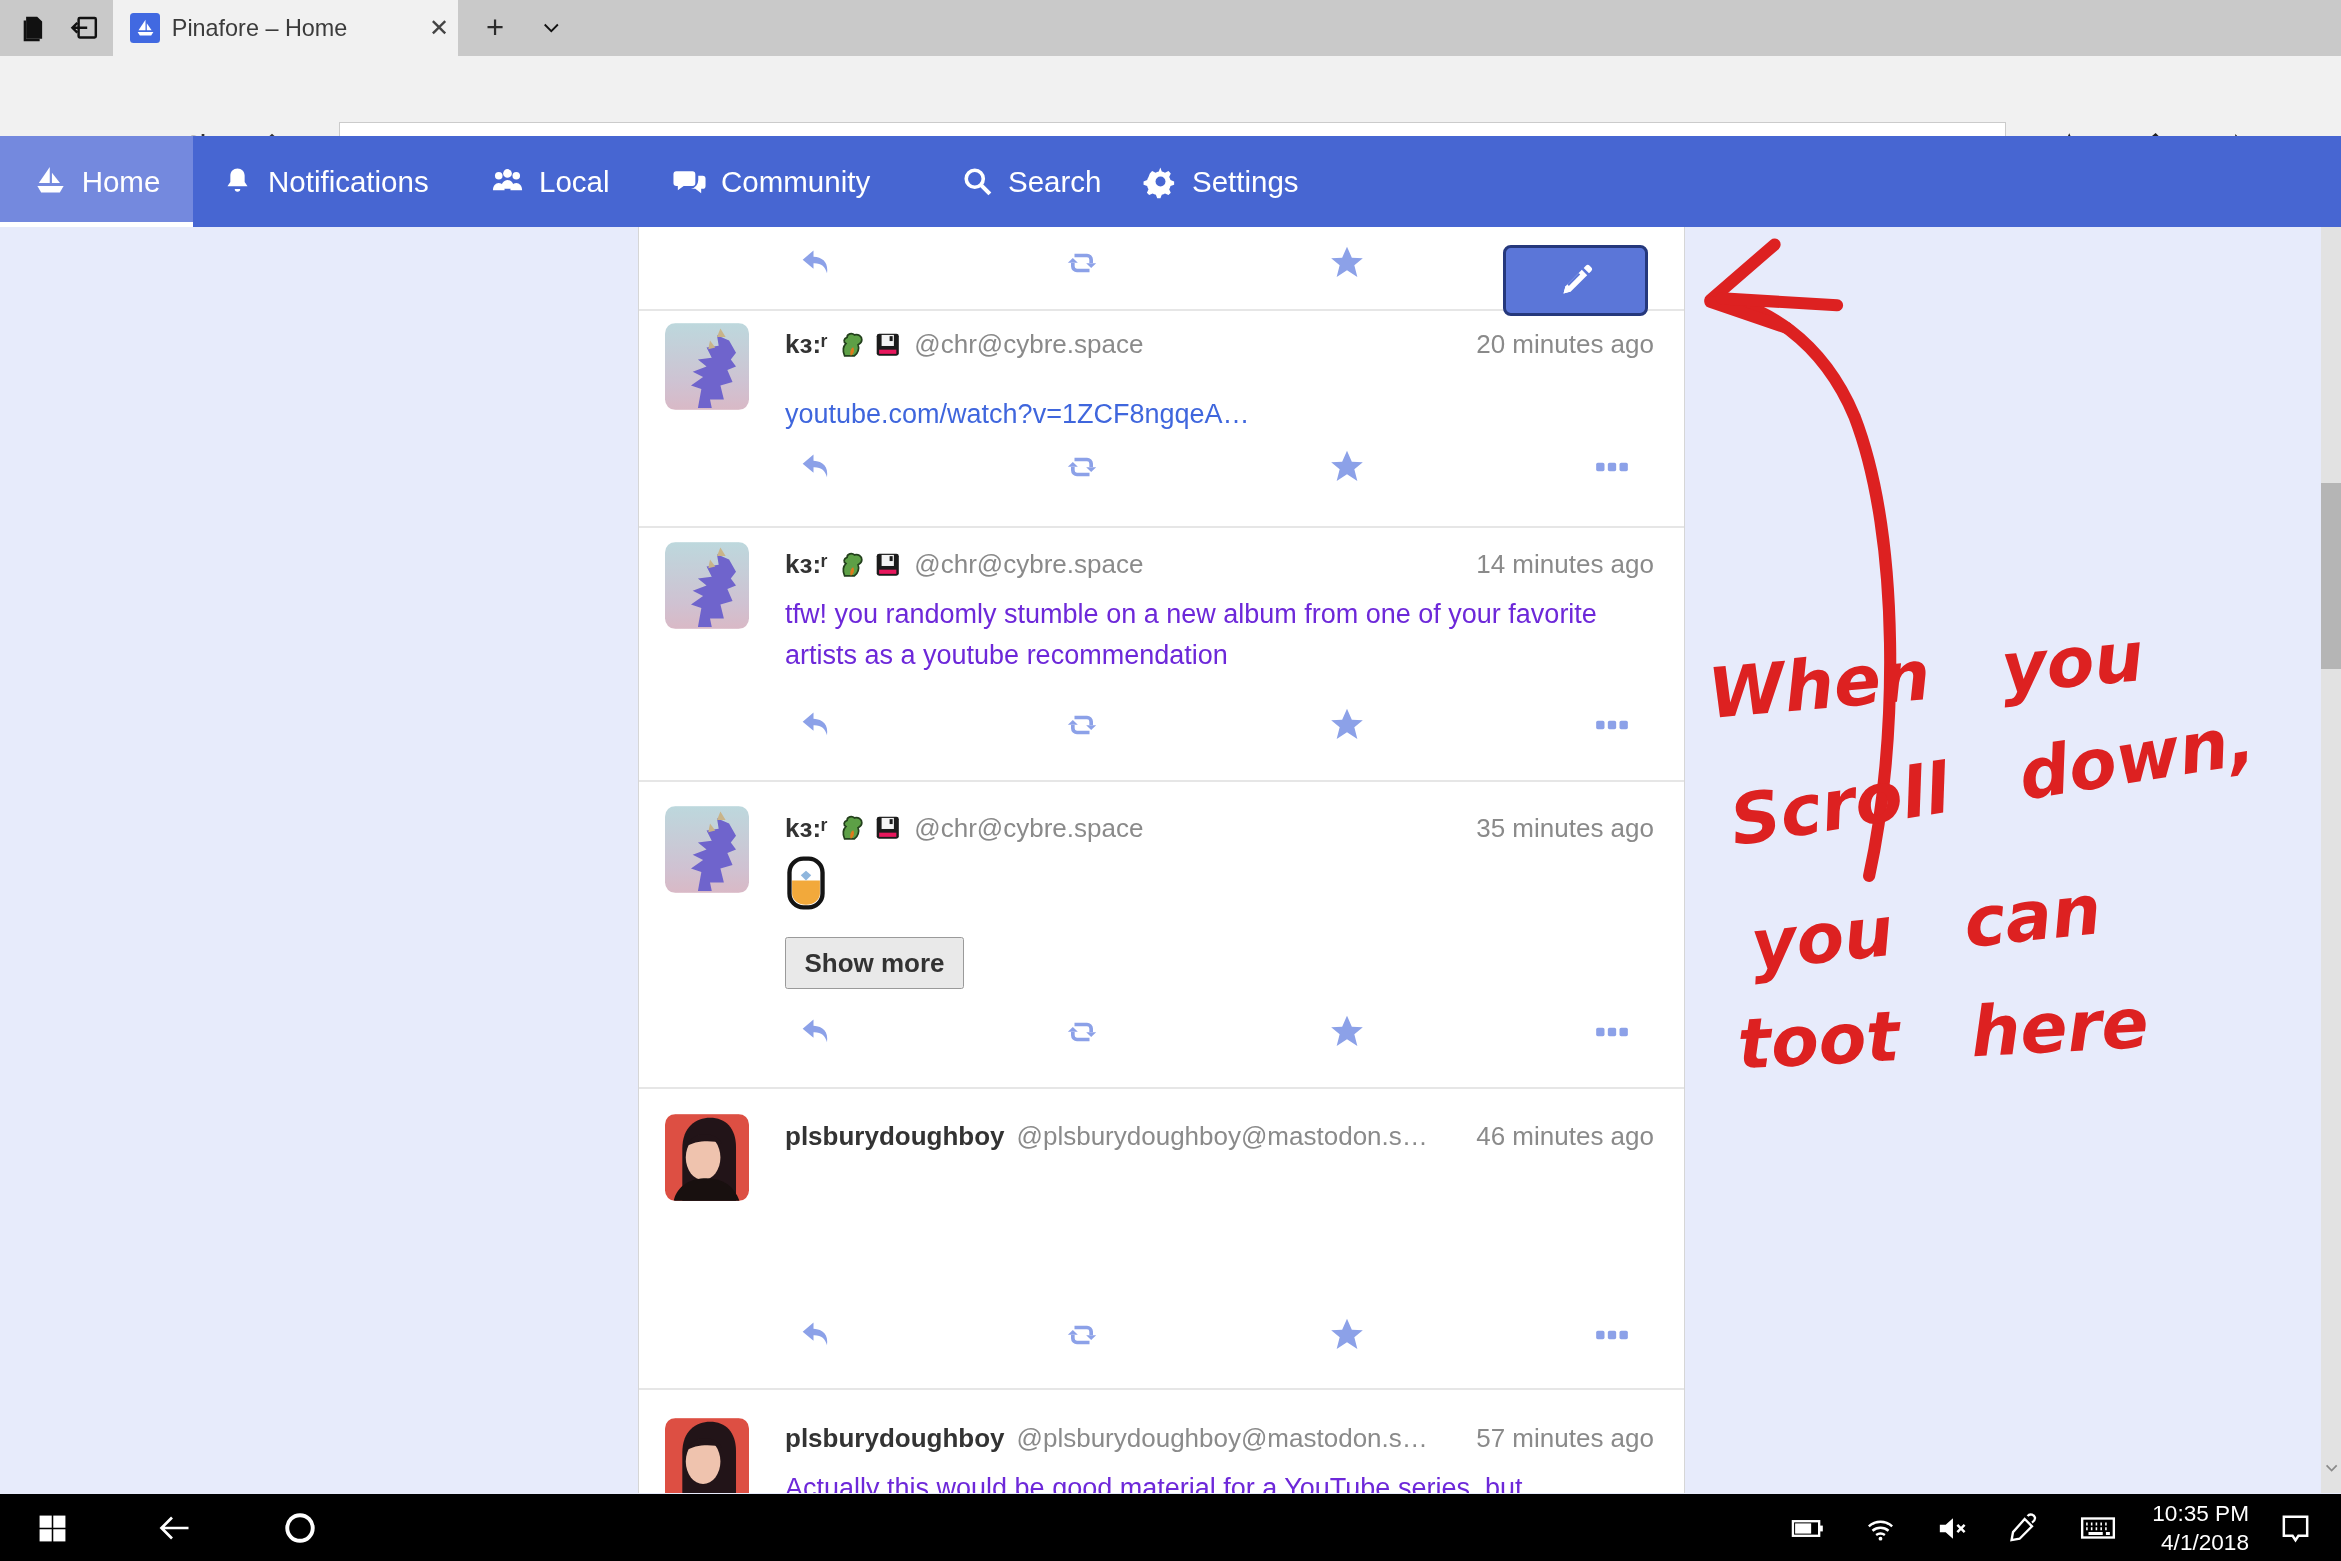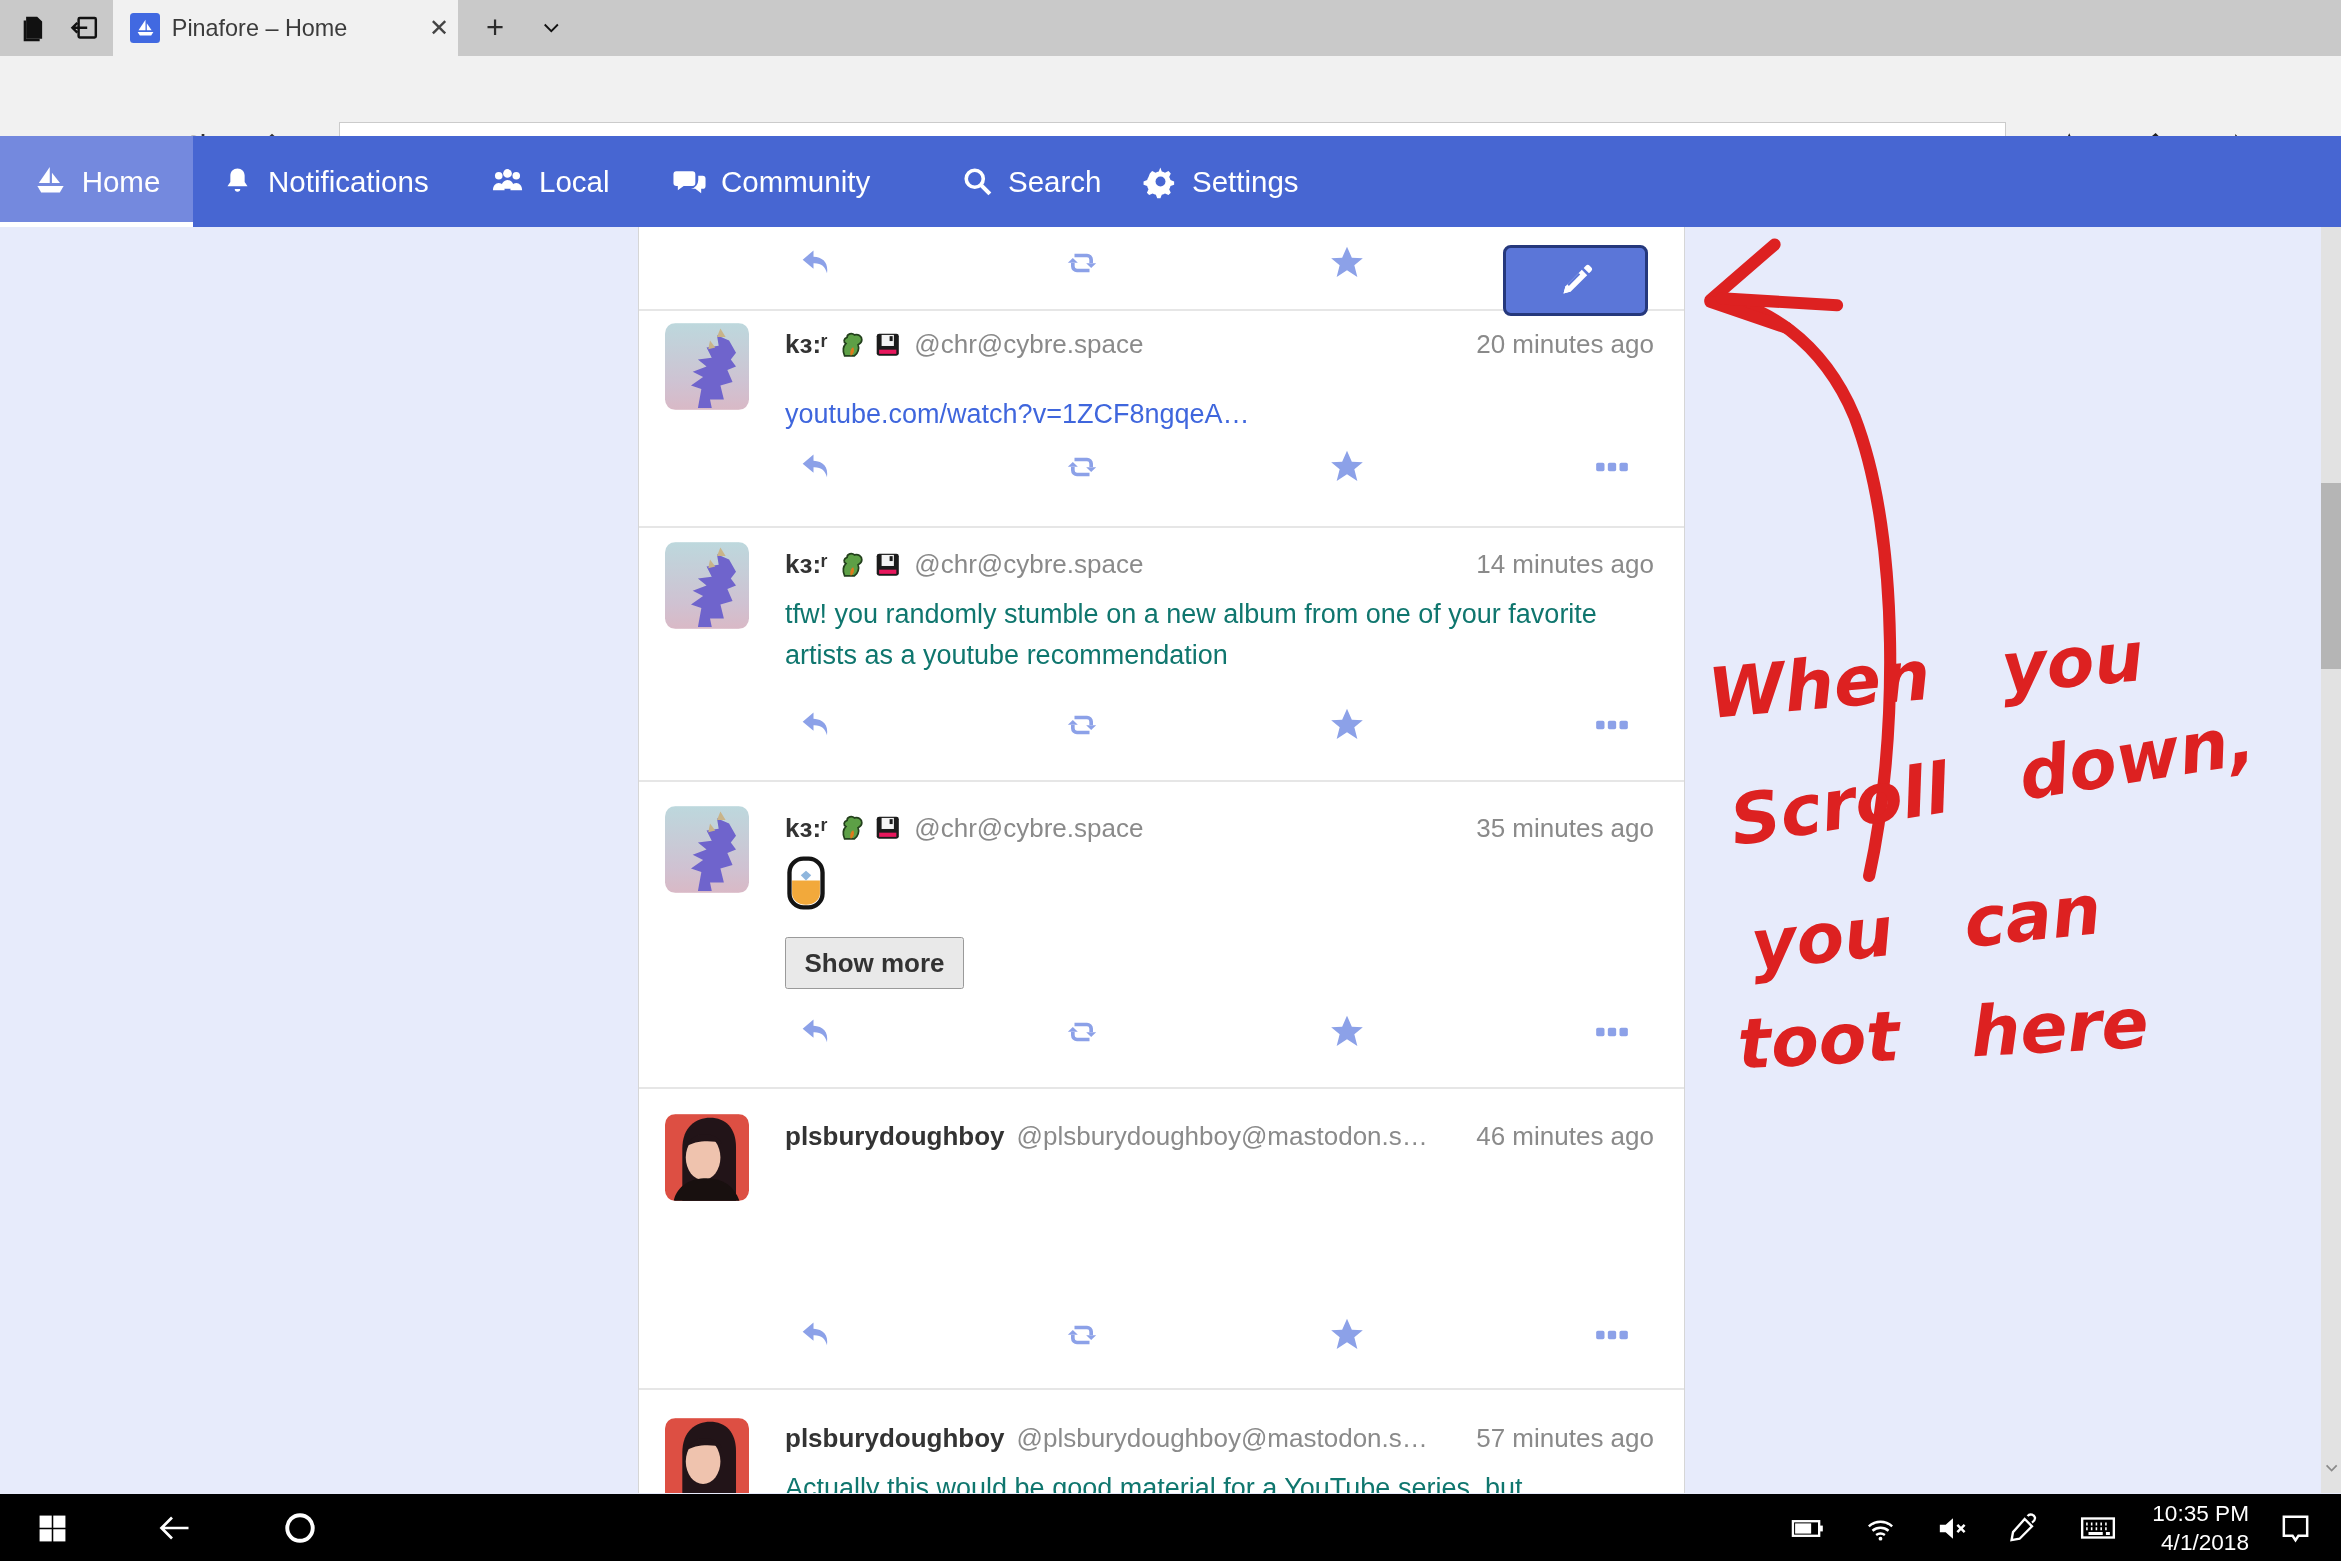--- a/index.html
+++ b/index.html
@@ -31,21 +31,21 @@
   
   .content{left:0;top:227px;width:2342px;height:1266px;background:#e7ebfb;overflow:hidden;}
   .timeline{left:638px;top:0;width:1045px;height:1266px;background:#fff;border-left:0.9px solid #d6d6d6;border-right:0.9px solid #d6d6d6;overflow:hidden;}
   .sep{left:0;width:1045px;height:1.7px;background:#e6e6e6;}
   .avatar{left:26px;width:84px;height:87px;border-radius:10.4px;overflow:hidden;}
   .hrow{left:146px;height:35px;display:flex;align-items:center;white-space:nowrap;}
   .uname{font-weight:bold;font-size:26px;color:#333;}
   .handle{font-size:26px;color:#8a8a8a;margin-left:12px;}
   .emojispan{display:flex;align-items:center;margin-left:8.7px;gap:7px;}
   .ttime{height:35px;display:flex;align-items:center;font-size:26px;color:#8a8a8a;}
-  .body{left:146px;font-size:27px;line-height:41px;color:#0f766e;}
+  .body{left:146px;font-size:27px;line-height:41px;color:#6d28d9;}
   .linktext{color:var(--link);}
   .acticon{width:40px;height:40px;}
   .showmore{left:146px;width:177px;height:50px;background:#e9e9e9;border:1.7px solid #9a9a9a;border-radius:2.6px;font-size:26px;color:#333;display:flex;align-items:center;justify-content:center;font-weight:bold;}
   .compose{left:1503px;top:245px;width:145px;height:71px;background:var(--accent);border:3.5px solid #25387c;border-radius:7.8px;display:flex;align-items:center;justify-content:center;box-sizing:border-box;}
   
   .sbtrack{left:2321px;top:227px;width:21px;height:1266px;background:#e2e2e2;}
   .sbthumb{left:0;top:256px;width:21px;height:186px;background:#b5b5b5;}
   
   .taskbar{left:0;top:1494px;width:2342px;height:68px;background:#000;display:flex;align-items:center;}
   .tbicon{position:absolute;top:0;height:68px;display:flex;align-items:center;justify-content:center;}

